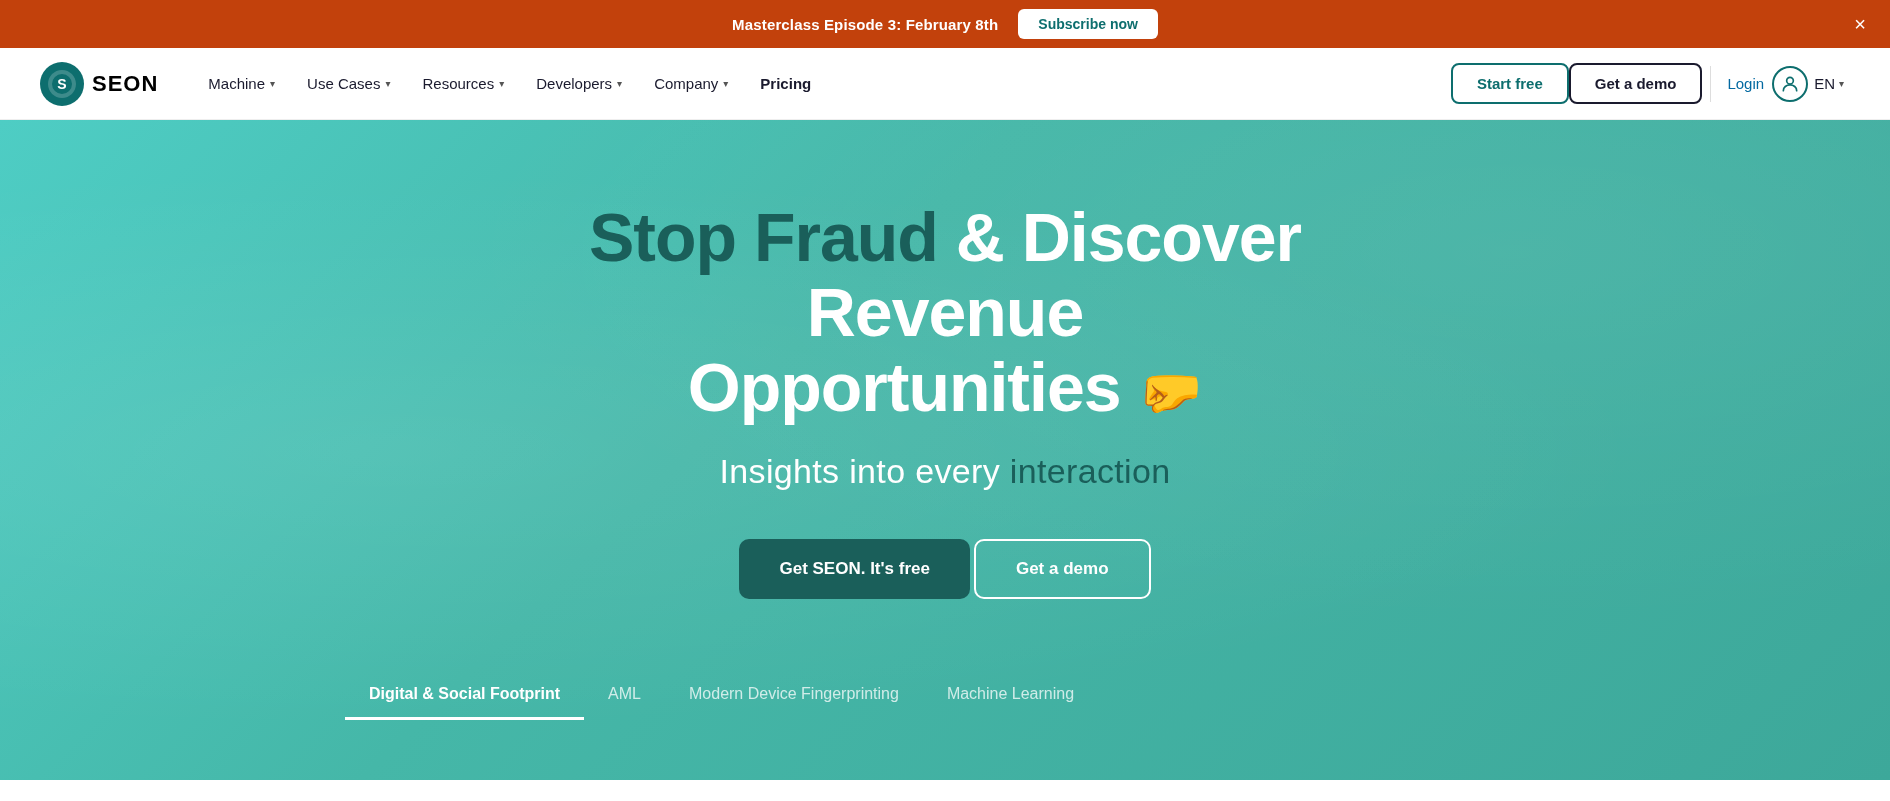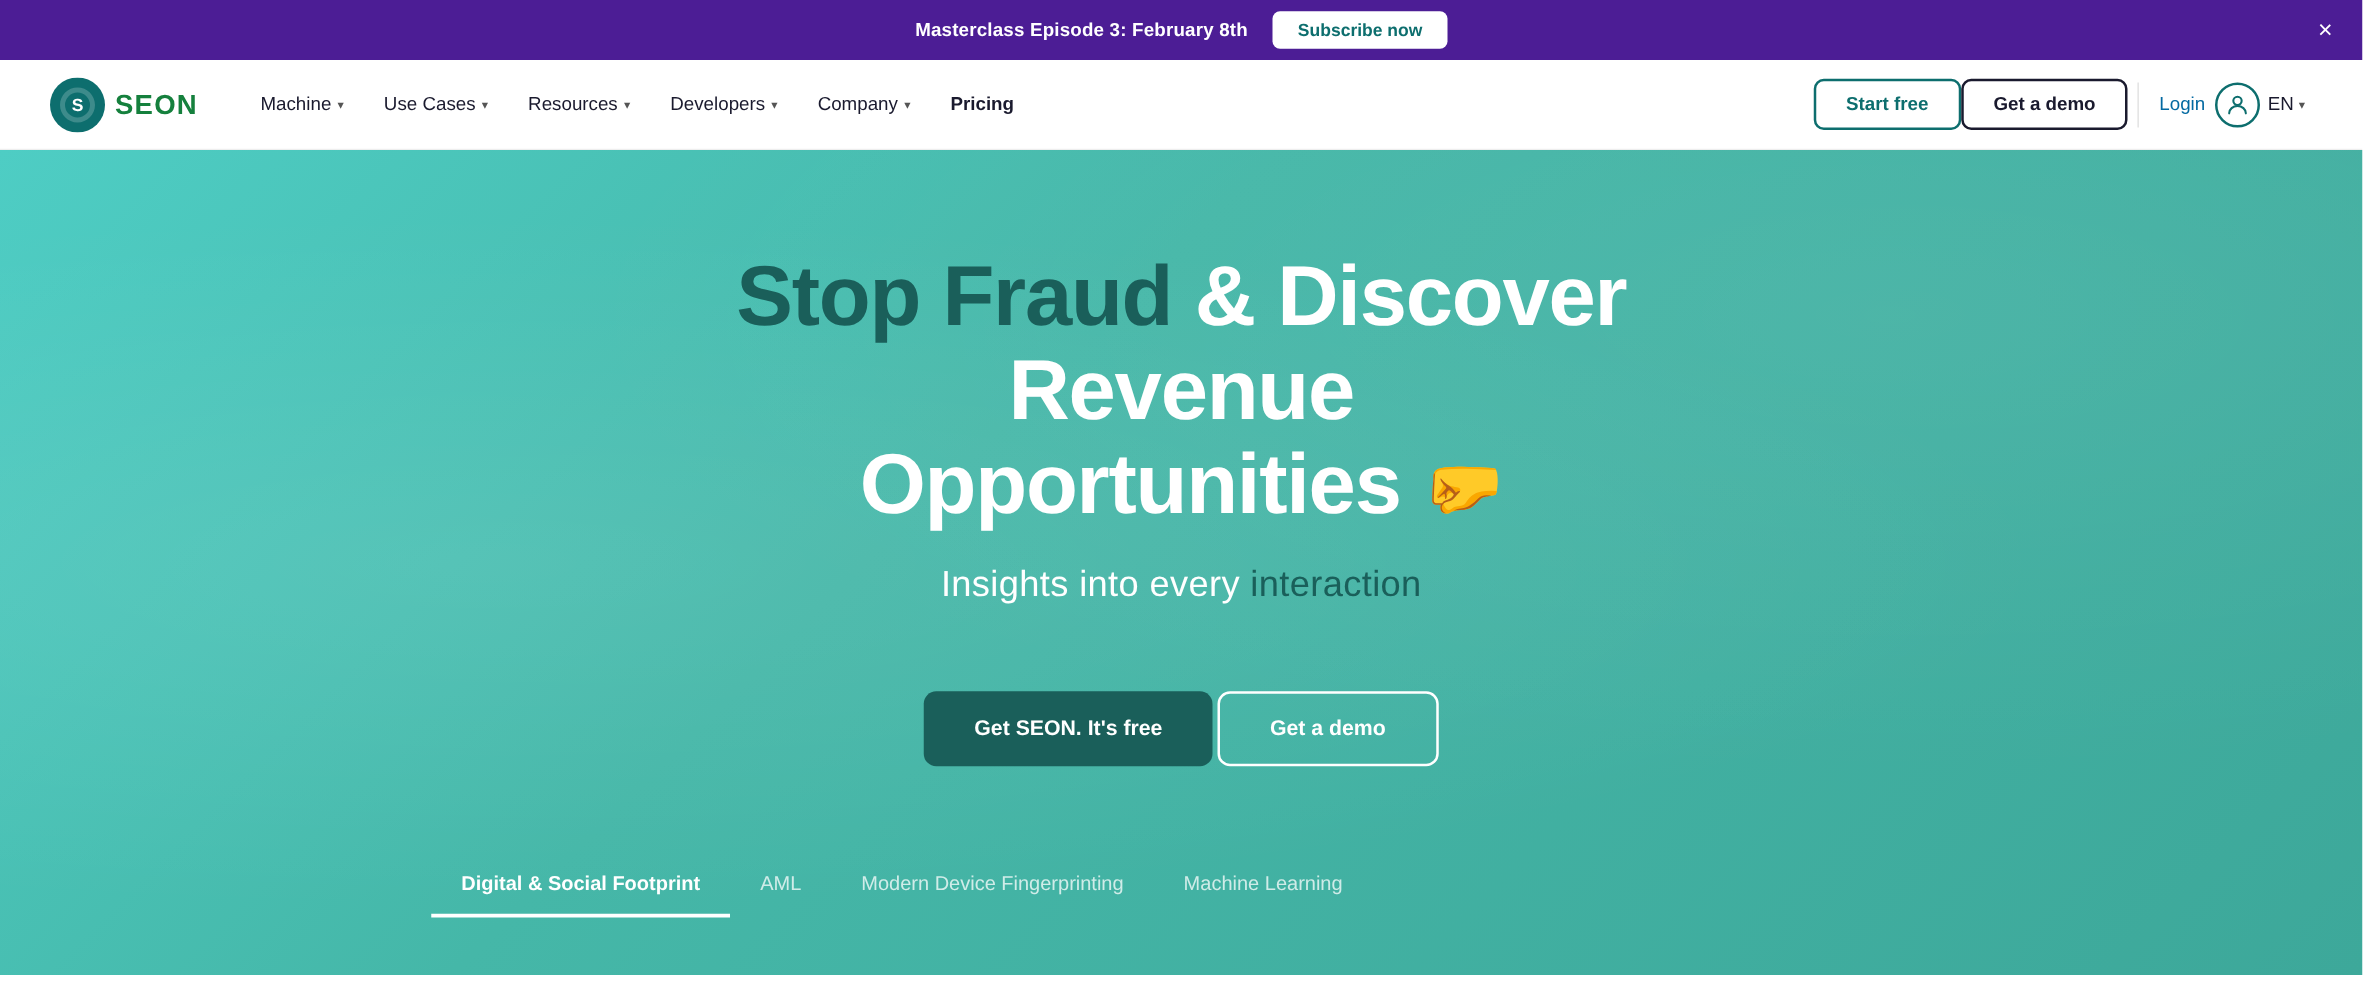--- a/index.html
+++ b/index.html
@@ -1,20 +1,20 @@
 <!DOCTYPE html>
 <html><head>
   <meta charset="utf-8">
   <style>
     * { margin: 0; padding: 0; box-sizing: border-box; }
     body { font-family: -apple-system, BlinkMacSystemFont, 'Segoe UI', sans-serif; overflow-x: hidden; }
 
     
     .top-banner {
-      background-color: #4c1d95;
+      background-color: #c2410c;
       color: #fff;
       display: flex;
       align-items: center;
       justify-content: center;
       padding: 0 20px;
       height: 48px;
       position: relative;
       gap: 20px;
     }
     .top-banner-text {
@@ -63,21 +63,21 @@
       margin-right: 36px;
       text-decoration: none;
     }
     .logo-icon {
       width: 44px;
       height: 44px;
     }
     .logo-text {
       font-size: 22px;
       font-weight: 700;
-      color: #15803d;
+      color: #000000;
       letter-spacing: 1px;
     }
     .nav-links {
       display: flex;
       align-items: center;
       gap: 4px;
       flex: 1;
     }
     .nav-item {
       display: flex;
@@ -197,24 +197,24 @@
       margin-bottom: 28px;
       letter-spacing: -1px;
     }
     .hero-headline .stop-fraud {
       color: #1a5f5a;
     }
     .hero-headline .rest {
       color: #fff;
     }
     .hero-subheadline {
-      font-size: 29px;
+      font-size: 34px;
       font-weight: 400;
       color: #fff;
-      margin-bottom: 68px;
+      margin-bottom: 48px;
       letter-spacing: 0.01em;
     }
     .hero-subheadline .interaction {
       color: #1a5f5a;
       font-weight: 500;
     }
     .hero-buttons {
       display: flex;
       gap: 4px;
       justify-content: center;

